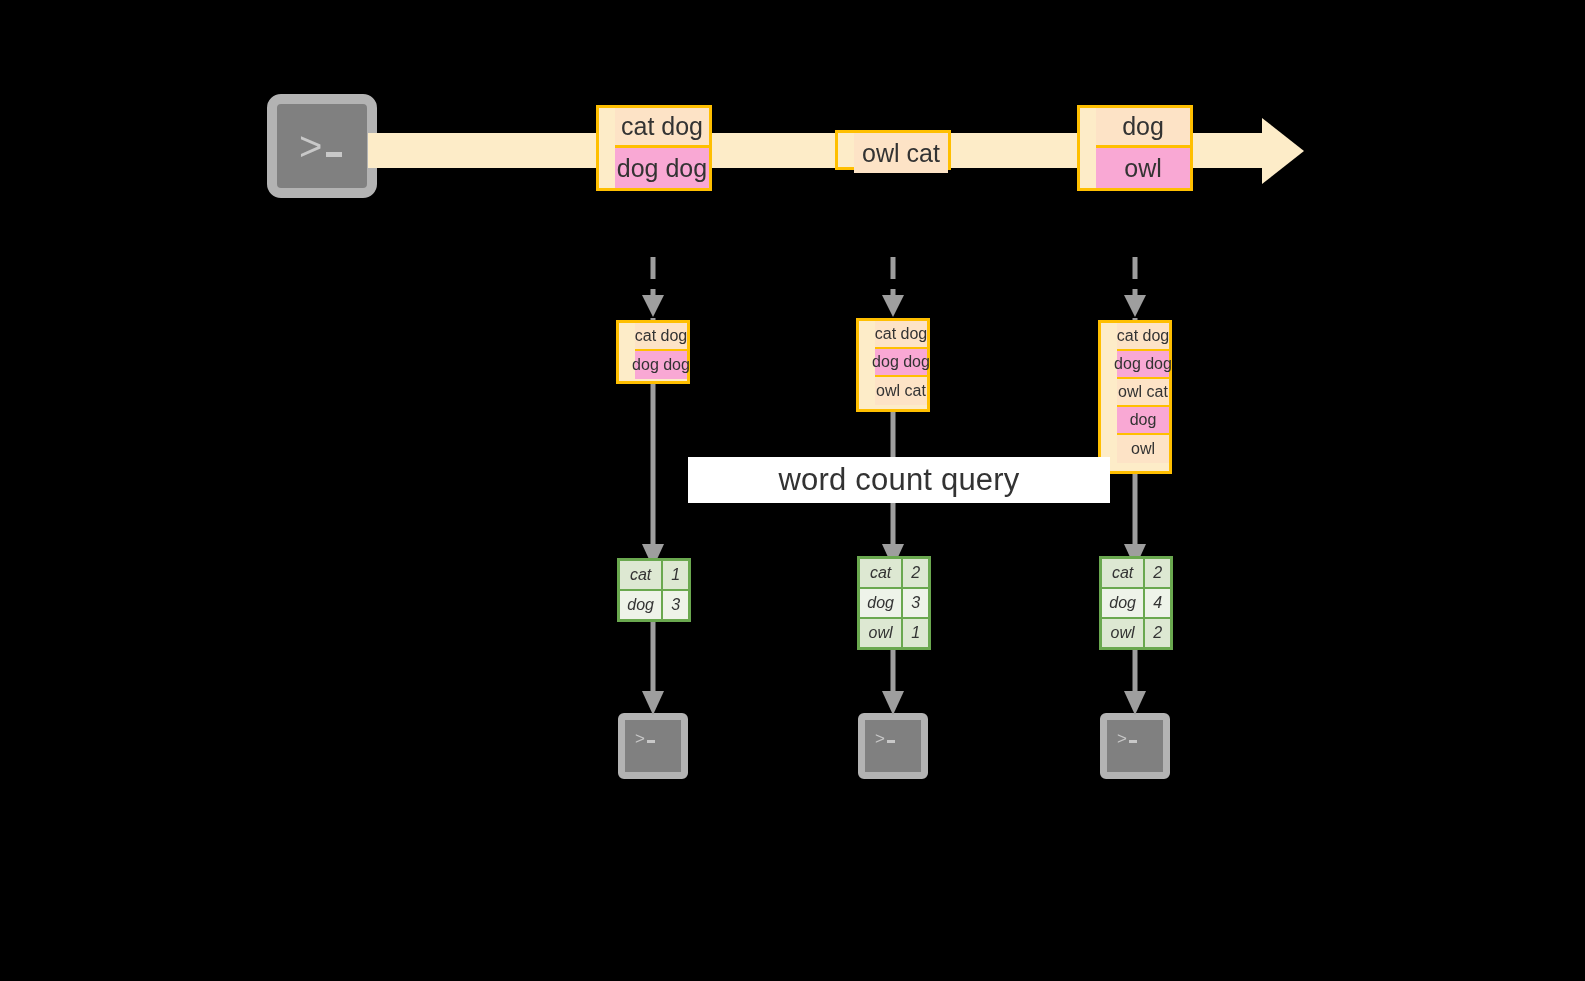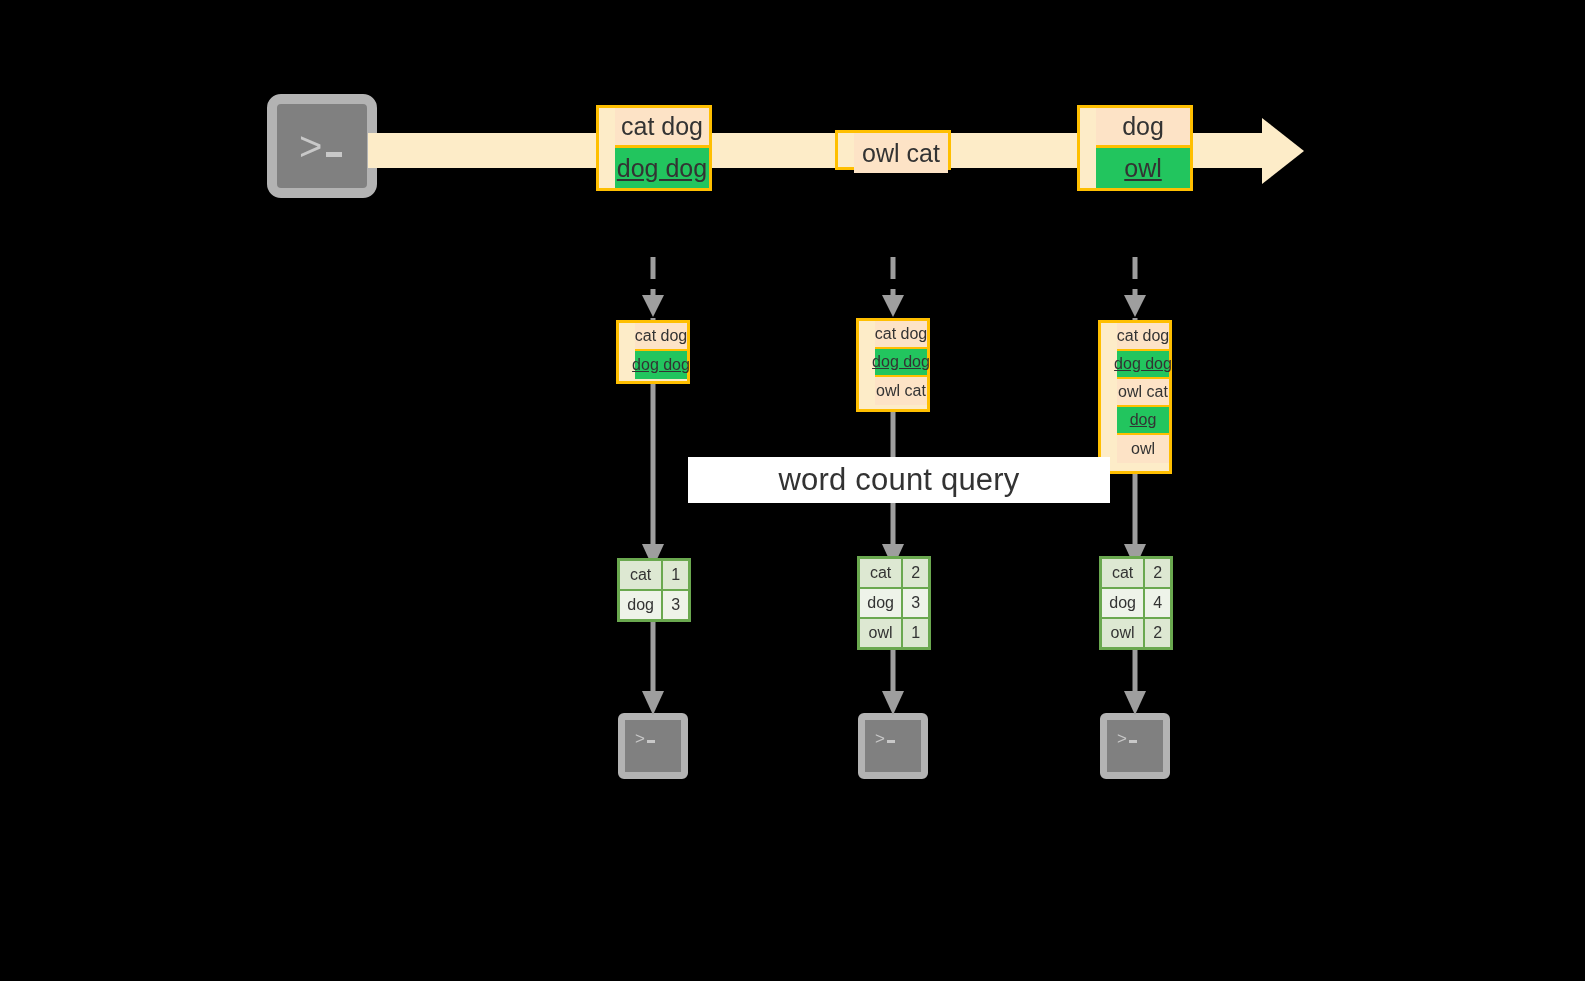--- a/index.html
+++ b/index.html
@@ -118,21 +118,21 @@
     display: flex;
     align-items: center;
     justify-content: center;
     color: #333333;
     white-space: nowrap;
     border-bottom: 3px solid #ffbf00;
     margin-left: 16px;
   }
   .msgbox .row:last-child { border-bottom: none; }
   .msgbox .row.dark  { background: #fde3c6; }
-  .msgbox .row.light { background: #22c55e; text-decoration: underline; }
+  .msgbox .row.light { background: #f9a8d4; }
 
   
   .msgbox.top .row {
     height: 40px;
     font-size: 25px;
   }
   
   .msgbox.mini {
     border-width: 3px;
   }
@@ -147,20 +147,21 @@
     position: absolute;
     box-sizing: border-box;
     border: 3px solid #6aa84f;
     z-index: 5;
     background: #e7efdf;
   }
   .restable .trow {
     display: flex;
     height: 28px;
     border-bottom: 2px solid #6aa84f;
+    font-style: italic;
   }
   .restable .trow:last-child { border-bottom: none; }
   .restable .tcell {
     box-sizing: border-box;
     display: flex;
     align-items: center;
     justify-content: center;
     font-size: 16px;
     color: #333333;
     border-right: 2px solid #6aa84f;

